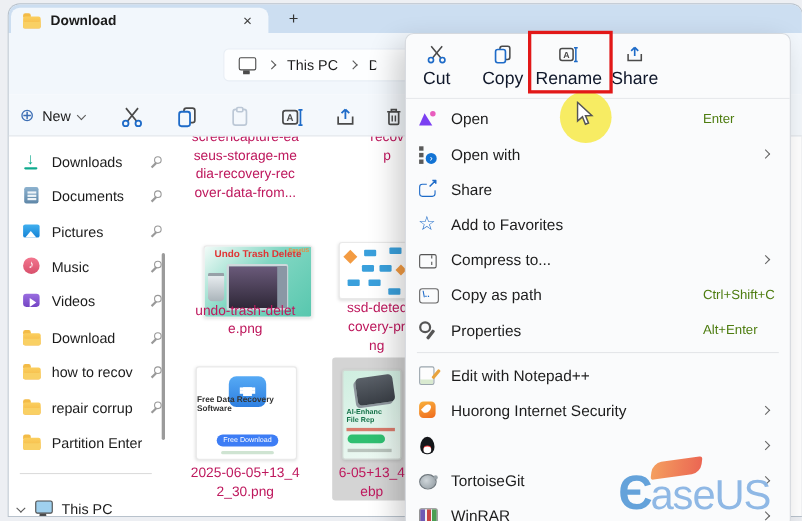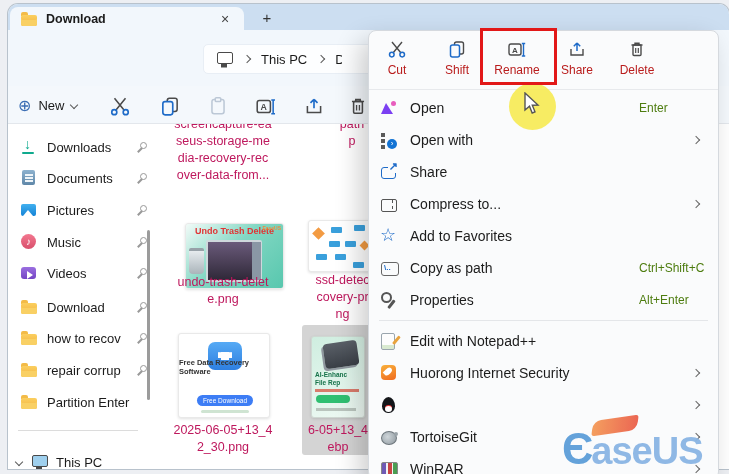--- a/index.html
+++ b/index.html
@@ -93,21 +93,21 @@
 #th-ai .blob{position:absolute;left:12px;top:5px;width:34px;height:25px;background:linear-gradient(#5a6068,#3a3f46);border-radius:4px;transform:rotate(-8deg);box-shadow:-2px 2px 0 #8f969e}
 #th-ai .l1{position:absolute;top:34px;left:3px;font-size:6.5px;font-weight:bold;color:#16734a;line-height:8px;white-space:pre-line}
 #th-ai .red{position:absolute;top:52px;left:3px;width:44px;height:2.5px;background:#d97b6c}
 #th-ai .pill{position:absolute;left:4px;top:58px;width:34px;height:8px;border-radius:4px;background:#2fbf71}
 #th-ai .sub{position:absolute;left:4px;top:71px;width:40px;height:2.5px;background:#b9c4bd}
 
 
 #menu{left:368px;top:30px;width:351px;height:450px;background:#fafbfc;border:1px solid #d5d9de;border-radius:8px;box-shadow:-8px 10px 26px rgba(0,0,0,.20);z-index:20}
 #cmdrow{display:flex;gap:4px;height:59px;border-bottom:1px solid #e7e9ec;padding-top:8px}
 .cmd{width:56px;display:flex;flex-direction:column;align-items:center;gap:4px}
-.cmd .cl{font-size:12px;color:#b91c1c}
+.cmd .cl{font-size:16px;color:#0f172a}
 #mitems{padding-top:2px}
 .mi{height:32px;margin:0 5px;padding:0 6px;border-radius:4px;display:flex;align-items:center;gap:12px;position:relative}
 .mi-label{font-size:14px;color:#1c1c1c;white-space:nowrap}
 .mi-accel{position:absolute;left:265px;font-size:12px;color:#4d7c0f}
 .mi .chv{position:absolute;right:14px;border-color:#666}
 .menu-sep{height:1px;background:#e4e6e9;margin:4px 10px}
 
 
 .ic-app-open::before{width:0;height:0;border-left:5px solid transparent;border-right:7px solid transparent;border-bottom:11px solid #7b3ff2;left:1px;bottom:3px}
 .ic-app-open::after{width:5px;height:5px;border-radius:50%;background:#e85dbd;top:2px;right:2px}
@@ -133,21 +133,21 @@
 .ic-winrar::before{width:15px;height:14px;border-radius:2px;border:1px solid #888;left:1px;top:2px;background:linear-gradient(90deg,#6f5ab5 0 4px,#f2f2f2 4px 6px,#c94444 6px 10px,#f2f2f2 10px 11px,#4a9e52 11px 15px)}
 
 
 #redbox{left:480px;top:28px;width:77px;height:57px;border:3px solid #e21818;z-index:30}
 #cursor-hl{left:509px;top:83px;width:47px;height:47px;border-radius:50%;background:#f6e94d;opacity:.88;z-index:25}
 #cursor{left:524px;top:92px;z-index:26}
 #watermark{left:562px;top:418px;width:166px;height:54px;z-index:40;opacity:.95}
 #wm-swoosh{position:absolute;left:30px;top:0;width:46px;height:15px;border-radius:8px 3px 8px 3px;background:linear-gradient(90deg,#f49a57,#eb5f4b);transform:rotate(-8deg) skewX(-15deg)}
 #wm-text{position:absolute;left:0;top:6px;display:flex;align-items:baseline}
 #wm-first{font-size:44px;font-weight:bold;color:#5c9ed9;letter-spacing:-2px}
-#wm-rest{font-size:38px;font-weight:bold;color:#8ab5e4;letter-spacing:-1px}
+#wm-rest{font-size:38px;font-weight:normal;color:#8ab5e4;letter-spacing:-1px}
 
 
 svg{display:block}
 </style>
 </head>
 <body>
 
 <div class="abs" id="win"></div>
 
 <div class="abs" id="tabstrip"></div>
@@ -272,21 +272,21 @@
     <span class="ic ic-monitor colored"></span>
     <span class="sb-label">This PC</span>
   </div>
   <div id="sb-scroll"></div>
 </div>
 
 <div class="flabel" style="left:138px;top:116px;width:170px">screencapture-ea
 seus-storage-me
 dia-recovery-rec
 over-data-from...</div>
-<div class="flabel" style="left:312px;top:116px;width:80px">path
+<div class="flabel" style="left:312px;top:116px;width:80px">recov
 p</div>
 
 <div class="thumb-card" id="th-undo">
   <div class="t">Undo Trash Delete</div>
   <div class="brand">EaseUS</div>
   <div class="shot"></div>
   <div class="strip"></div>
   <div class="trash"></div>
 </div>
 <div class="flabel" style="left:148px;top:274px;width:150px">undo-trash-delet
@@ -337,45 +337,37 @@
           <circle cx="4.8" cy="15.6" r="2.3" stroke="#1e6bc8" stroke-width="1.5" fill="none"></circle>
           <circle cx="15.2" cy="15.6" r="2.3" stroke="#1e6bc8" stroke-width="1.5" fill="none"></circle>
         </svg>
       <span class="cl">Cut</span>
     </div>
     <div class="cmd">
       <svg width="20" height="20" viewBox="0 0 20 20">
           <rect x="7.5" y="3" width="9" height="12" rx="2" stroke="#4a4a4a" stroke-width="1.4" fill="none"></rect>
           <rect x="3.5" y="6" width="9" height="12" rx="2" stroke="#1e6bc8" stroke-width="1.5" fill="#fafbfc"></rect>
         </svg>
-      <span class="cl">Shift</span>
+      <span class="cl">Copy</span>
     </div>
     <div class="cmd">
       <svg width="20" height="20" viewBox="0 0 20 20">
           <rect x="2" y="5" width="12" height="11" rx="2" stroke="#4a4a4a" stroke-width="1.4" fill="none"></rect>
           <text x="5" y="13.5" font-size="8" fill="#4a4a4a" font-weight="bold">A</text>
           <path d="M16.5 4.5 V17 M14.8 4.5 h3.4 M14.8 17 h3.4" stroke="#1e6bc8" stroke-width="1.4" fill="none"></path>
         </svg>
       <span class="cl">Rename</span>
     </div>
     <div class="cmd">
       <svg width="20" height="20" viewBox="0 0 20 20">
           <path d="M4 10 v6 h12 v-6" stroke="#4a4a4a" stroke-width="1.4" fill="none"></path>
           <path d="M10 12 V4 M10 4 L6.8 7.2 M10 4 L13.2 7.2" stroke="#1e6bc8" stroke-width="1.5" fill="none"></path>
         </svg>
       <span class="cl">Share</span>
     </div>
-    <div class="cmd">
-      <svg width="20" height="20" viewBox="0 0 20 20">
-          <path d="M4.5 6 h11 M8 6 V4.2 h4 V6" stroke="#4a4a4a" stroke-width="1.4" fill="none"></path>
-          <rect x="6" y="6" width="8" height="10.5" rx="1" stroke="#4a4a4a" stroke-width="1.4" fill="none"></rect>
-          <path d="M8.7 9 v5 M11.3 9 v5" stroke="#4a4a4a" stroke-width="1.2"></path>
-        </svg>
-      <span class="cl">Delete</span>
-    </div>
   </div>
   <div id="mitems">
 
   <div class="mi">
         <span class="ic ic-app-open"></span>
         <span class="mi-label">Open</span>
         <span class="mi-accel">Enter</span>
 
       </div>
       <div class="mi">
@@ -383,29 +375,29 @@
         <span class="mi-label">Open with</span>
 
         <span class="chv chv-r"></span>
       </div>
       <div class="mi">
         <span class="ic ic-share-arrow"></span>
         <span class="mi-label">Share</span>
 
       </div>
       <div class="mi">
+        <span class="ic ic-star"></span>
+        <span class="mi-label">Add to Favorites</span>
+
+      </div>
+      <div class="mi">
         <span class="ic ic-zip-folder"></span>
         <span class="mi-label">Compress to...</span>
 
         <span class="chv chv-r"></span>
-      </div>
-      <div class="mi">
-        <span class="ic ic-star"></span>
-        <span class="mi-label">Add to Favorites</span>
-
       </div>
       <div class="mi">
         <span class="ic ic-copy-path"></span>
         <span class="mi-label">Copy as path</span>
         <span class="mi-accel">Ctrl+Shift+C</span>
 
       </div>
       <div class="mi">
         <span class="ic ic-wrench"></span>
         <span class="mi-label">Properties</span>

